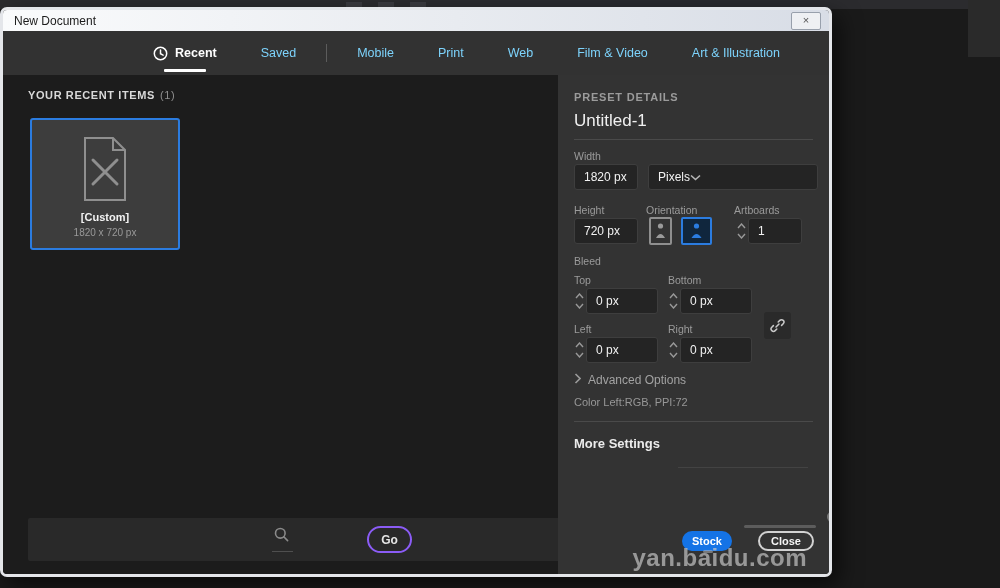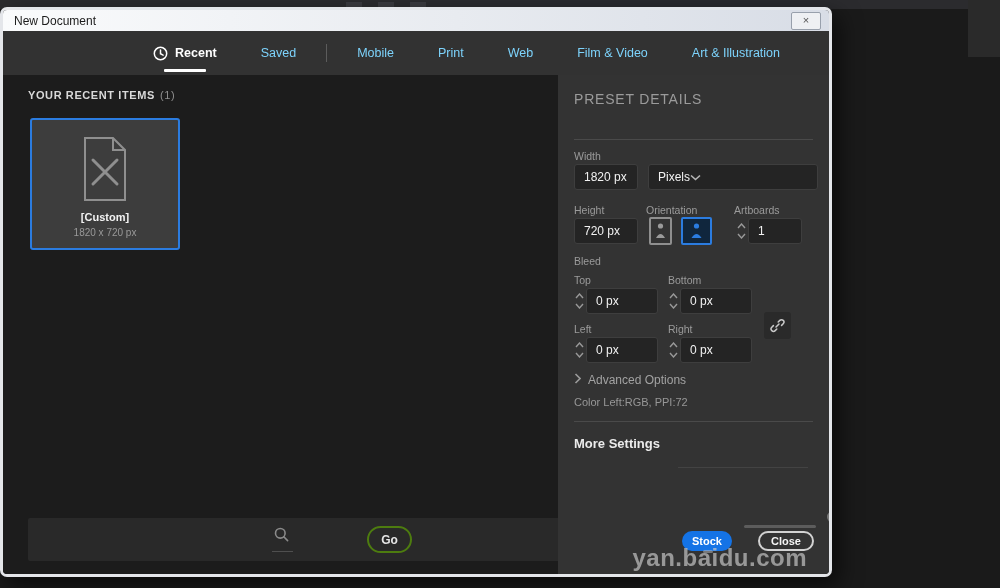--- a/index.html
+++ b/index.html
@@ -27,31 +27,31 @@
   .sec-head{position:absolute;left:25px;top:14px;font-size:11px;font-weight:bold;letter-spacing:.6px;color:#d9d9d9;}
   .sec-head .cnt{color:#8f8f8f;font-weight:normal;margin-left:5px;}
   .card{position:absolute;left:27px;top:43px;width:150px;height:132px;background:#3d3d3d;border:2px solid #2b7ce0;border-radius:3px;box-sizing:border-box;display:flex;flex-direction:column;align-items:center;justify-content:flex-end;padding-bottom:10px;cursor:default;}
   .card .dicon{position:absolute;top:16px;left:50%;transform:translateX(-50%);}
   .card .cname{font-size:11px;font-weight:bold;color:#f2f2f2;margin-bottom:4px;}
   .card .csize{font-size:10px;color:#999;}
   .searchbar{position:absolute;left:25px;bottom:13px;width:628px;height:43px;background:#292929;border-radius:2px;display:flex;align-items:center;justify-content:center;}
   .sfield{display:flex;align-items:center;border-bottom:1px solid #4f4f4f;padding:0 4px 5px 2px;}
   .sfield input{background:transparent;border:none;outline:none;width:212px;font-size:12px;color:#ccc;font-family:inherit;margin-left:8px;}
   .sfield input::placeholder{color:#7c7c7c;font-style:italic;}
-  .go-btn{margin-left:74px;height:27px;padding:0 12px;border:2px solid #4d7c0f;border-radius:15px;background:transparent;color:#e6e6e6;font-size:12px;font-weight:bold;font-family:inherit;}
+  .go-btn{margin-left:74px;height:27px;padding:0 12px;border:2px solid #8b5cf6;border-radius:15px;background:transparent;color:#e6e6e6;font-size:12px;font-weight:bold;font-family:inherit;}
   
   .panel{position:relative;flex:0 0 271px;background:#333333;}
   .pp{position:absolute;}
   .lbl{font-size:10.5px;color:#9b9b9b;}
   .inputbox{background:#242424;border:1px solid #3e3e3e;border-radius:3px;color:#f2f2f2;font-size:12px;height:26px;box-sizing:border-box;padding:0 4px 0 9px;font-family:inherit;outline:none;}
   .selectbox{display:flex;align-items:center;justify-content:flex-start;padding-right:9px;cursor:default;}
   .stepgrp{display:flex;align-items:center;}
   .stepper{display:flex;flex-direction:column;align-items:center;justify-content:center;gap:4px;width:14px;height:26px;cursor:default;}
   .divider{border-top:1px solid #4a4a4a;height:0;}
-  .ph-head{font-size:14px;font-weight:normal;letter-spacing:.8px;color:#9b9b9b;}
+  .ph-head{font-size:11px;font-weight:bold;letter-spacing:.8px;color:#9b9b9b;}
   .doc-name{font-size:17px;color:#f0f0f0;background:transparent;border:none;outline:none;font-family:inherit;width:235px;padding:0;}
   .orient{width:23px;height:28px;border:2px solid #8f8f8f;border-radius:2px;box-sizing:border-box;display:flex;align-items:center;justify-content:center;background:transparent;cursor:default;}
   .orient.sel{width:31px;border-color:#2b7ce0;background:#10263d;}
   .linkbtn{width:27px;height:27px;background:#2a2a2a;border-radius:3px;display:flex;align-items:center;justify-content:center;cursor:default;}
   .adv{display:flex;align-items:center;gap:7px;font-size:12px;color:#a2a2a2;cursor:default;}
   .cmode{font-size:11px;color:#979797;}
   .more{font-size:13px;font-weight:bold;color:#ececec;cursor:default;}
   .create-btn{position:absolute;left:124px;top:456px;height:20px;padding:0 10px;background:#1473e6;border:none;border-radius:10px;color:#fff;font-size:11px;font-weight:bold;font-family:inherit;}
   .closefoot-btn{position:absolute;left:200px;top:456px;height:20px;padding:0 11px;background:transparent;border:2px solid #d2d2d2;border-radius:11px;color:#f5f5f5;font-size:11px;font-weight:bold;font-family:inherit;box-sizing:border-box;}
   
@@ -144,20 +144,21 @@
                   <path d="M9.8 9.8 L13.6 13.6" stroke="#8a8a8a" stroke-width="1.6" stroke-linecap="round"></path>
                 </svg>
             </span>
           </div>
           <button class="go-btn">Go</button>
         </div>
       </div>
 
       <div class="panel">
         <div class="pp ph-head" style="left:16px;top:16px">PRESET DETAILS</div>
+        <input class="pp doc-name" style="left: 16px; top: 36px;" value="Untitled-1">
         <div class="pp divider" style="left:16px;top:64px;width:239px"></div>
 
         <div class="pp lbl" style="left:16px;top:75px">Width</div>
         <input class="pp inputbox" style="left: 16px; top: 89px; width: 64px;" value="1820 px">
         <div class="pp inputbox selectbox" style="left:90px;top:89px;width:170px">
           <span>Pixels</span>
           <span>
             <svg width="11" height="7" viewBox="0 0 11 7">
                 <path d="M1 1.5 L5.5 5.5 L10 1.5" fill="none" stroke="#b5b5b5" stroke-width="1.6"></path>
               </svg>

